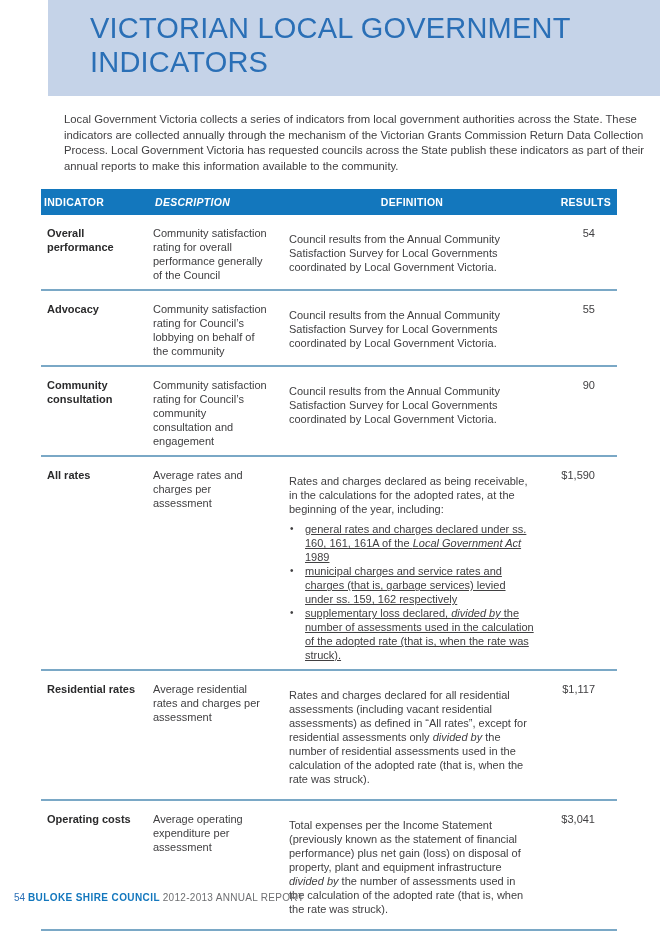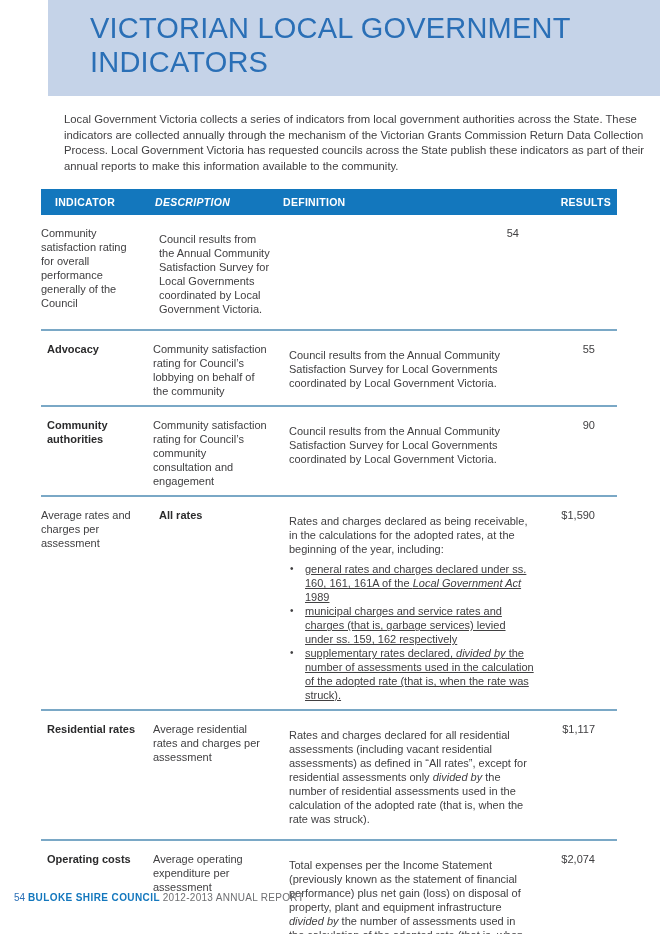--- a/index.html
+++ b/index.html
@@ -39,23 +39,23 @@
     grid-template-columns: 112px 130px 258px 76px;
     background: var(--header_bar, #1377bd);
     height: 26px;
     align-items: center;
   }
   .th {
     color: #ffffff;
     font-size: 10.5px; font-weight: 700;
     letter-spacing: 0.3px;
   }
-  .th-indicator   { padding-left: 14px; }
+  .th-indicator   { padding-left: 3px; }
   .th-description { padding-left: 2px; font-style: italic; }
-  .th-definition  { padding-left: 0px; }
+  .th-definition  { padding-left: 0px; text-align: center; }
   .th-results     { text-align: right; padding-right: 6px; }
   .tr {
     display: grid;
     grid-template-columns: 112px 130px 258px 76px;
     border-bottom: 2px solid var(--separator, #7aa8c6);
     padding: 11px 0 7px 0;
     font-size: 11px; line-height: 14px;
   }
   .td-indicator {
     padding-left: 6px; padding-right: 10px;
@@ -104,82 +104,83 @@
 
 <div class="table">
   <div class="thead">
     <div class="th th-indicator">INDICATOR</div>
     <div class="th th-description">DESCRIPTION</div>
     <div class="th th-definition">DEFINITION</div>
     <div class="th th-results">RESULTS</div>
   </div>
   <div id="tbody">
   <div class="tr">
+    <div class="td td-indicator">Overall performance</div>
     <div class="td td-description">Community satisfaction rating for overall performance generally of the Council</div>
     <div class="td td-definition">
           <div class="para"><span class="btxt"><span>Council results from the Annual Community Satisfaction Survey for Local Governments coordinated by Local Government Victoria.</span></span></div>
         </div>
     <div class="td td-results">54</div>
   </div>
 
   <div class="tr">
     <div class="td td-indicator">Advocacy</div>
     <div class="td td-description">Community satisfaction rating for Council’s lobbying on behalf of the community</div>
     <div class="td td-definition">
           <div class="para"><span class="btxt"><span>Council results from the Annual Community Satisfaction Survey for Local Governments coordinated by Local Government Victoria.</span></span></div>
         </div>
     <div class="td td-results">55</div>
   </div>
 
   <div class="tr">
-    <div class="td td-indicator">Community authorities</div>
+    <div class="td td-indicator">Community consultation</div>
     <div class="td td-description">Community satisfaction rating for Council’s community consultation and engagement</div>
     <div class="td td-definition">
           <div class="para"><span class="btxt"><span>Council results from the Annual Community Satisfaction Survey for Local Governments coordinated by Local Government Victoria.</span></span></div>
         </div>
     <div class="td td-results">90</div>
   </div>
 
   <div class="tr">
+    <div class="td td-indicator">All rates</div>
     <div class="td td-description">Average rates and charges per assessment</div>
-    <div class="td td-indicator">All rates</div>
     <div class="td td-definition">
           <div class="para"><span class="btxt"><span>Rates and charges declared as being receivable, in the calculations for the adopted rates, at the beginning of the year, including:</span></span></div>
           <div class="bullet">
             <span class="dot">•</span>
             <span class="btxt"><span>general rates and charges declared under ss. 160, 161, 161A of the </span><span class="italic">Local Government Act</span><span> 1989</span></span>
           </div>
           <div class="bullet">
             <span class="dot">•</span>
             <span class="btxt"><span>municipal charges and service rates and charges (that is, garbage services) levied under ss. 159, 162 respectively</span></span>
           </div>
           <div class="bullet">
             <span class="dot">•</span>
-            <span class="btxt"><span>supplementary rates declared, </span><span class="italic">divided by</span><span> the number of assessments used in the calculation of the adopted rate (that is, when the rate was struck).</span></span>
+            <span class="btxt"><span>supplementary loss declared, </span><span class="italic">divided by</span><span> the number of assessments used in the calculation of the adopted rate (that is, when the rate was struck).</span></span>
           </div>
         </div>
     <div class="td td-results">$1,590</div>
   </div>
 
   <div class="tr">
     <div class="td td-indicator">Residential rates</div>
     <div class="td td-description">Average residential rates and charges per assessment</div>
     <div class="td td-definition">
           <div class="para"><span class="btxt"><span>Rates and charges declared for all residential assessments (including vacant residential assessments) as defined in “All rates”, except for residential assessments only </span><span class="italic">divided by</span><span> the number of residential assessments used in the calculation of the adopted rate (that is, when the rate was struck).</span></span></div>
         </div>
     <div class="td td-results">$1,117</div>
   </div>
 
   <div class="tr">
     <div class="td td-indicator">Operating costs</div>
     <div class="td td-description">Average operating expenditure per assessment</div>
     <div class="td td-definition">
           <div class="para"><span class="btxt"><span>Total expenses per the Income Statement (previously known as the statement of financial performance) plus net gain (loss) on disposal of property, plant and equipment infrastructure </span><span class="italic">divided by</span><span> the number of assessments used in the calculation of the adopted rate (that is, when the rate was struck).</span></span></div>
         </div>
-    <div class="td td-results">$2,074</div>
+    <div class="td td-results">$3,041</div>
   </div>
 </div>
 </div>
 
 <div class="footer">
   <span class="pagenum">54</span>
   <span class="ftext"><span class="council">BULOKE SHIRE COUNCIL</span> <span class="report">2012-2013 ANNUAL REPORT</span></span>
 </div>
 
 </body></html>

